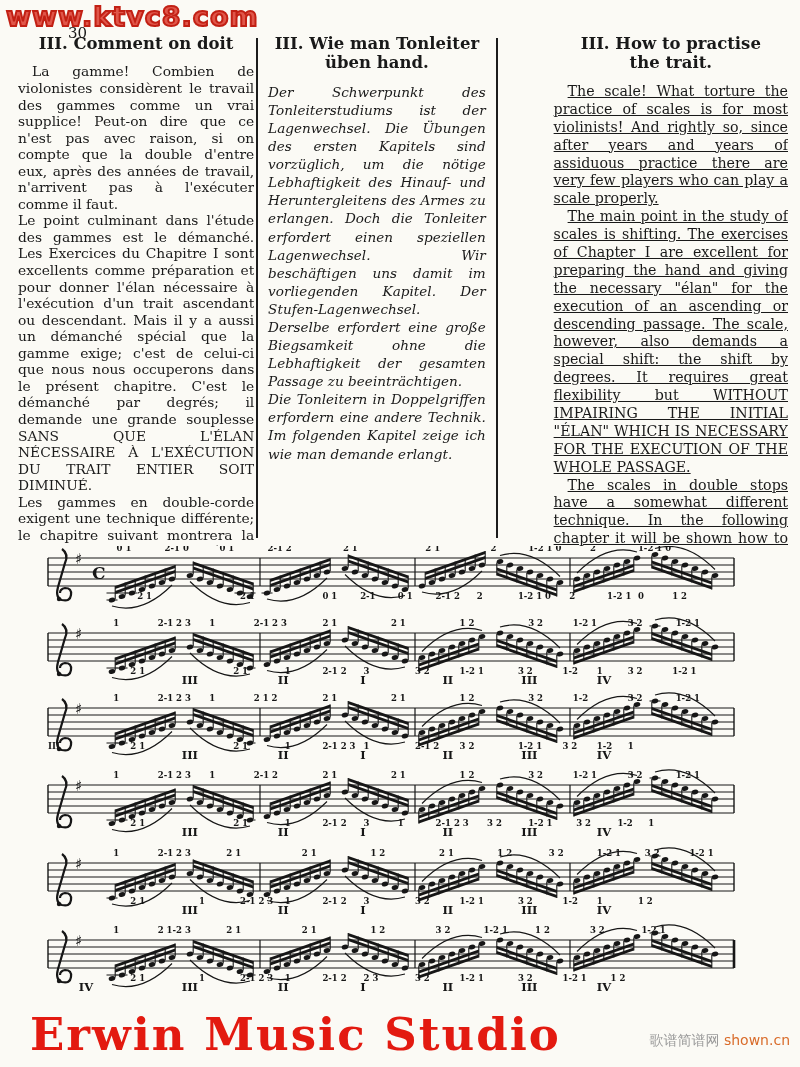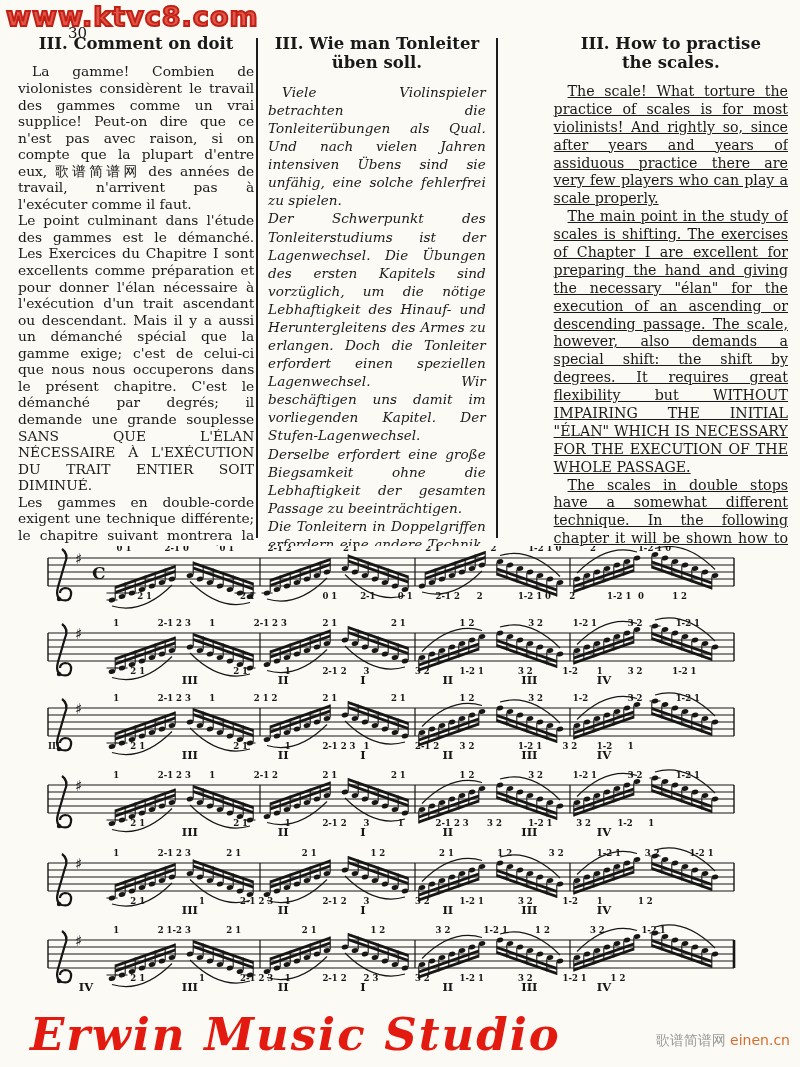--- a/index.html
+++ b/index.html
@@ -18,68 +18,67 @@
   h2{margin:0 0 10px 0;text-align:center;font-size:16.5px;line-height:1.18;font-weight:bold;}
   .col p{margin:0;font-size:13.8px;line-height:1.2;text-align:justify;}
   .col-de p{font-style:italic;font-size:13.6px;line-height:1.33;}
   .col-en p{font-size:14.2px;line-height:1.26;text-decoration:underline;}
   .indent{text-indent:14px;}
   .exercise{margin-top:auto !important;padding-top:8px;text-align:left !important;}
   .ex-label{font-family:"DejaVu Sans",sans-serif;font-weight:bold;font-size:15px;}
   .ex-rest{font-size:14px;}
   .music{position:absolute;top:546px;left:20px;width:760px;height:464px;}
   .wm-script{position:absolute;top:1008px;left:30px;font-family:"DejaVu Serif",serif;
-        font-style:italic;font-weight:bold;font-size:45px;color:#e31a10;letter-spacing:2px;}
+        font-weight:bold;font-size:45px;color:#e31a10;letter-spacing:2px;}
   .footer-right{position:absolute;top:1032px;right:10px;font-size:14px;
         font-family:"DejaVu Sans",sans-serif;}
   .footer-cjk{color:#9a9a9a;margin-top:9px;}
   .footer-domain{color:#d96b2a;}
 </style>
 </head>
 <body>
 
 <div class="page">
 
   <div class="wm-top">www.ktvc8.com</div>
   <div class="pageno">30</div>
 
   <div class="cols">
 
     <div class="col col-fr">
       <h2>
         <span>III. Comment on doit</span><br>
       </h2>
-      <p class="indent">La gamme! Combien de violonistes considèrent le travail des gammes comme un vrai supplice! Peut-on dire que ce n'est pas avec raison, si on compte que la plupart d'entre eux, 歌谱简谱网 des années de travail, n'arrivent pas à l'exécuter comme il faut.</p>
+      <p class="indent">La gamme! Combien de violonistes considèrent le travail des gammes comme un vrai supplice! Peut-on dire que ce n'est pas avec raison, si on compte que la double d'entre eux, après des années de travail, n'arrivent pas à l'exécuter comme il faut.</p>
       <p>Le point culminant dans l'étude des gammes est le démanché. Les Exercices du Chapitre I sont excellents comme préparation et pour donner l'élan nécessaire à l'exécution d'un trait ascendant ou descendant. Mais il y a aussi un démanché spécial que la gamme exige; c'est de celui-ci que nous nous occuperons dans le présent chapitre. C'est le démanché par degrés; il demande une grande souplesse SANS QUE L'ÉLAN NÉCESSAIRE À L'EXÉCUTION DU TRAIT ENTIER SOIT DIMINUÉ.</p>
       <p>Les gammes en double-corde exigent une technique différente; le chapitre suivant montrera la façon dont on pourra l'acquérir.</p>
       <p class="exercise">
         <span class="ex-label">1. Exercice</span>
         <span class="ex-rest">pour le démanché du premier et second doigt.</span>
       </p>
     </div>
 
     <div class="divider"></div>
 
     <div class="col col-de">
       <h2>
         <span>III. Wie man Tonleiter</span><br>
-        <span>üben soll.</span>
+        <span>üben hand.</span>
       </h2>
-      <p class="indent">Viele Violinspieler betrachten die Tonleiterübungen als Qual. Und nach vielen Jahren intensiven Übens sind sie unfähig, eine solche fehlerfrei zu spielen.</p>
       <p>Der Schwerpunkt des Tonleiterstudiums ist der Lagenwechsel. Die Übungen des ersten Kapitels sind vorzüglich, um die nötige Lebhaftigkeit des Hinauf- und Heruntergleitens des Armes zu erlangen. Doch die Tonleiter erfordert einen speziellen Lagenwechsel. Wir beschäftigen uns damit im vorliegenden Kapitel. Der Stufen-Lagenwechsel. Derselbe erfordert eine große Biegsamkeit ohne die Lebhaftigkeit der gesamten Passage zu beeinträchtigen.</p>
-      <p>Die Tonleitern in Doppelgriffen erfordern eine andere Technik. Im folgenden Kapitel sont ich wie man dieselbe erlangt.</p>
+      <p>Die Tonleitern in Doppelgriffen erfordern eine andere Technik. Im folgenden Kapitel zeige ich wie man demande erlangt.</p>
 
     </div>
 
     <div class="divider"></div>
 
     <div class="col col-en">
       <h2>
         <span>III. How to practise</span><br>
-        <span>the scales.</span>
+        <span>the trait.</span>
       </h2>
       <p class="indent">The scale! What torture the practice of scales is for most violinists! And rightly so, since after years and years of assiduous practice there are very few players who can play a scale properly.</p>
       <p class="indent">The main point in the study of scales is shifting. The exercises of Chapter I are excellent for preparing the hand and giving the necessary "élan" for the execution of an ascending or descending passage. The scale, however, also demands a special shift: the shift by degrees. It requires great flexibility but WITHOUT IMPAIRING THE INITIAL "ÉLAN" WHICH IS NECESSARY FOR THE EXECUTION OF THE WHOLE PASSAGE.</p>
       <p class="indent">The scales in double stops have a somewhat different technique. In the following chapter it will be shown how to acquire this technique.</p>
 
     </div>
   </div>
 
   <div class="music" id="music"><svg width="760" height="464" viewBox="0 0 760 464" xmlns="http://www.w3.org/2000/svg">
         <line x1="28" y1="12" x2="714" y2="12" stroke="#161616" stroke-width="1"></line>
@@ -1167,16 +1166,16 @@
         <text x="340.13" y="445" font-family="DejaVu Serif,serif" font-weight="bold" font-size="11.5" fill="#161616">I</text>
         <text x="422.45" y="445" font-family="DejaVu Serif,serif" font-weight="bold" font-size="11.5" fill="#161616">II</text>
         <text x="501.34" y="445" font-family="DejaVu Serif,serif" font-weight="bold" font-size="11.5" fill="#161616">III</text>
         <text x="576.8000000000001" y="445" font-family="DejaVu Serif,serif" font-weight="bold" font-size="11.5" fill="#161616">IV</text>
       </svg></div>
 
   <div class="wm-script">Erwin Music Studio</div>
 
   <div class="footer-right">
     <span class="footer-cjk">歌谱简谱网</span>
-    <span class="footer-domain">einen.cn</span>
+    <span class="footer-domain">shown.cn</span>
   </div>
 
 </div>
 
 </body></html>

